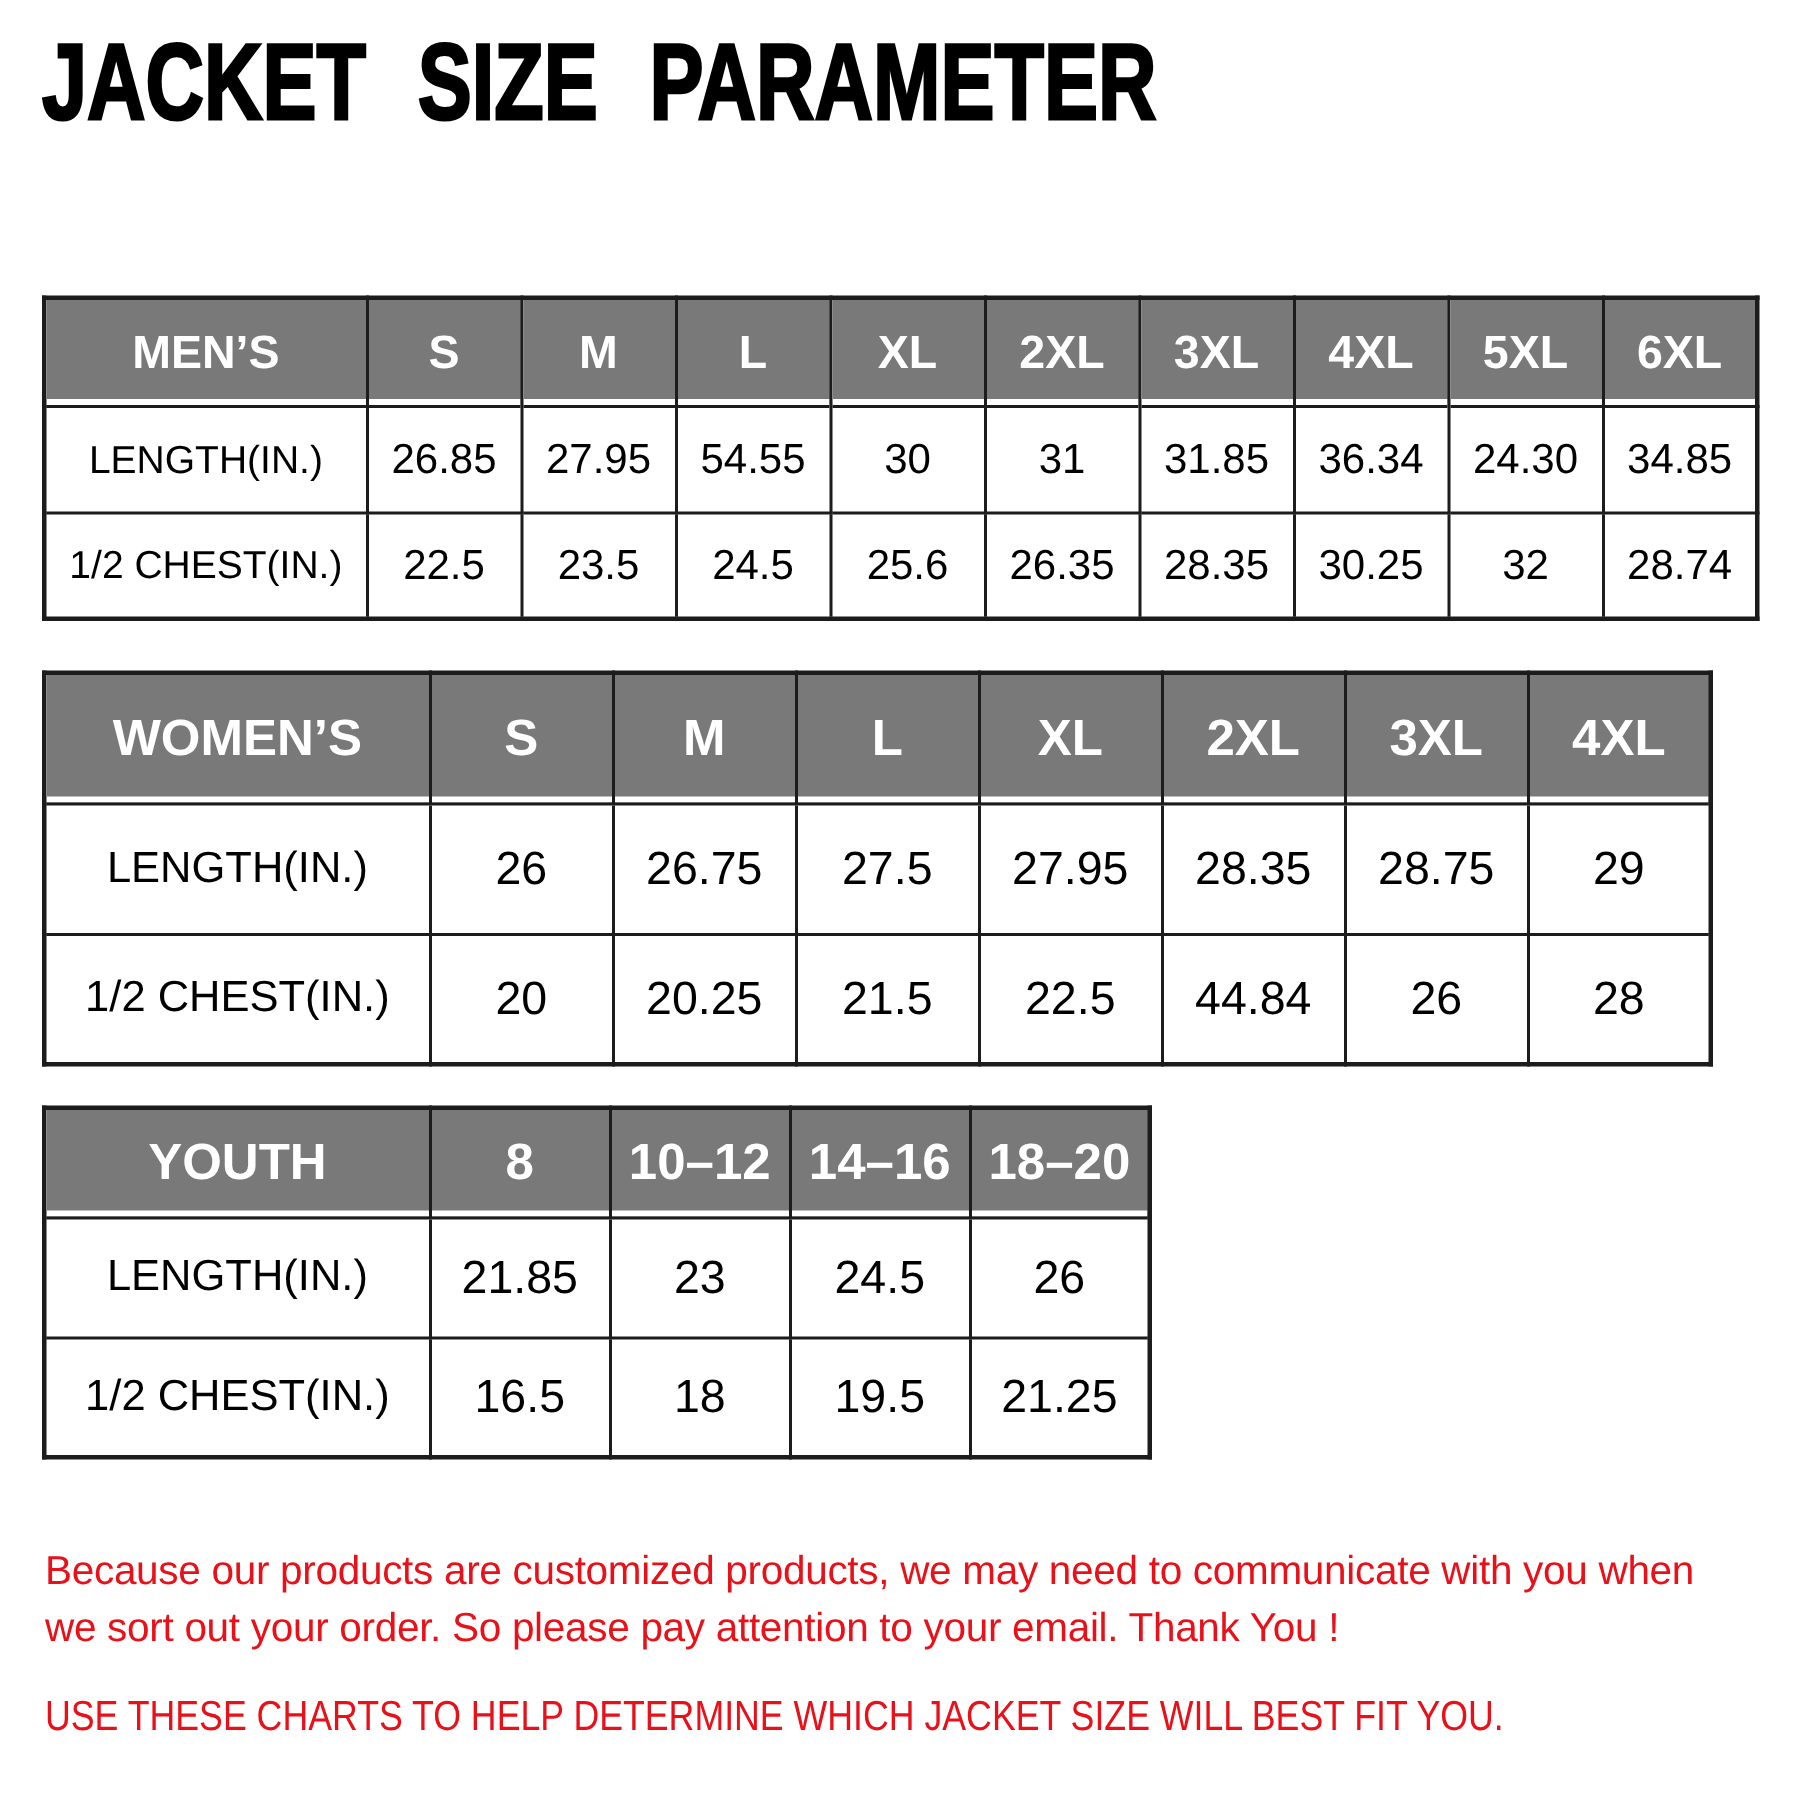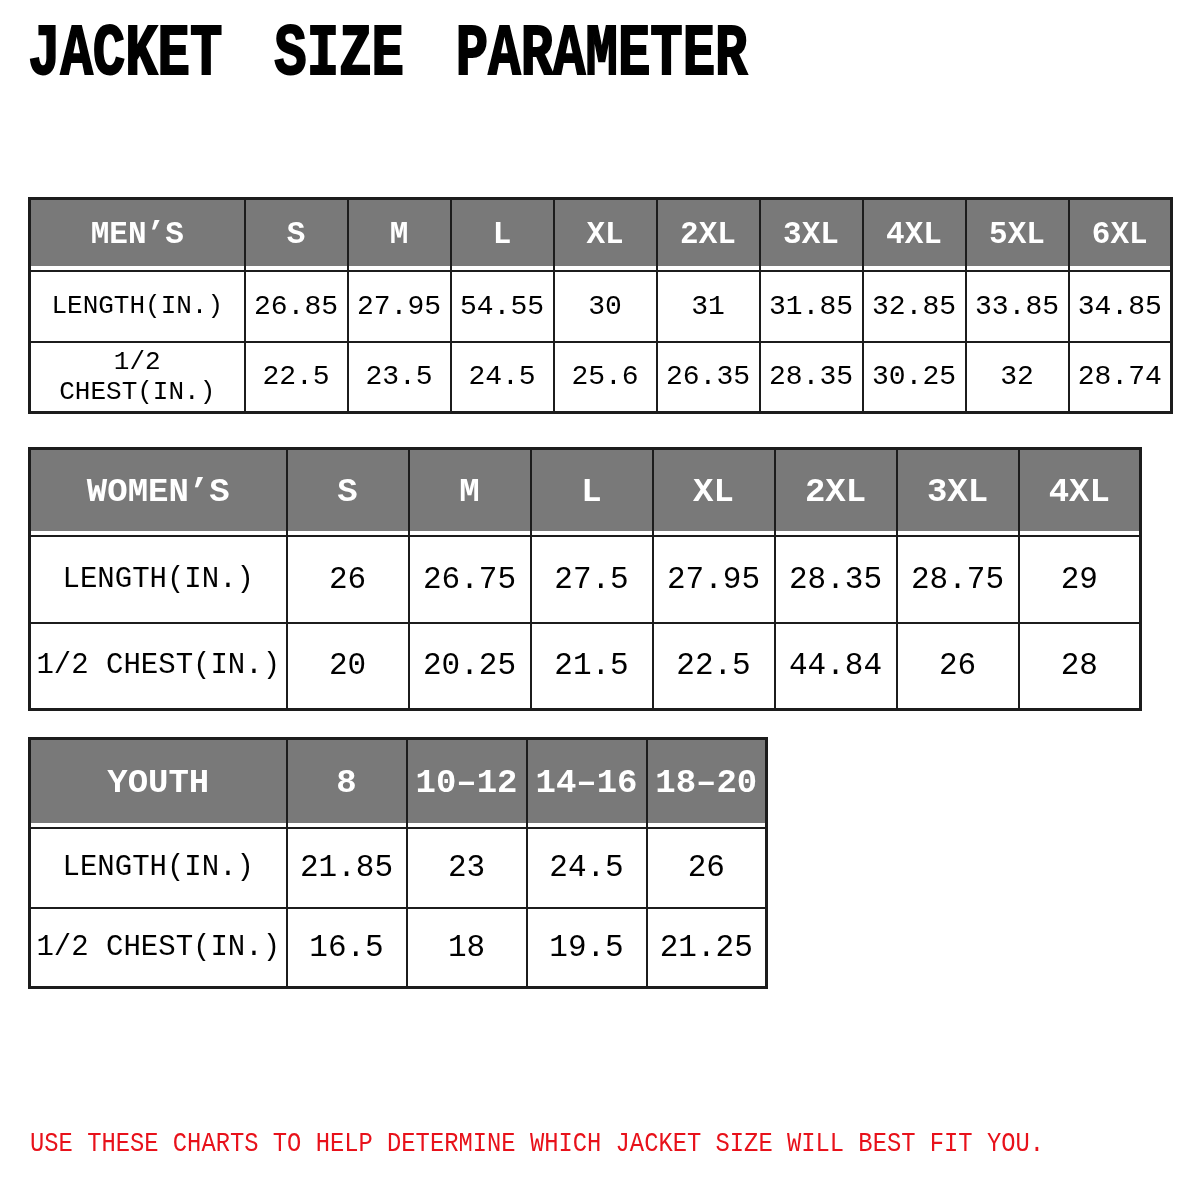--- a/index.html
+++ b/index.html
@@ -7,21 +7,20 @@
     padding: 0;
     background: #ffffff;
     font-family: "Liberation Sans", sans-serif;
   }
   .page {
     position: relative;
     width: 1200px;
     height: 1200px;
     background: #ffffff;
     overflow: hidden;
-    font-family: Liberation Mono, monospace;
   }
   .page-title {
     position: absolute;
     left: 28px;
     top: 14px;
     margin: 0;
     font-size: 72px;
     font-weight: 700;
     color: #000000;
     letter-spacing: 0px;
@@ -75,21 +74,21 @@
   
   #tbl-1 { left: 28px; top: 447px; }
   #tbl-1 thead tr { height: 87px; }
   #tbl-1 tbody tr { height: 87px; }
   #tbl-1 th { font-size: 34px; }
   #tbl-1 td { font-size: 31px; }
   #tbl-1 td.row-label { font-size: 29px; }
 
   
   #tbl-2 { left: 28px; top: 737px; }
-  #tbl-2 thead tr { height: 89px; }
+  #tbl-2 thead tr { height: 73px; }
   #tbl-2 tbody tr { height: 80px; }
   #tbl-2 th { font-size: 34px; }
   #tbl-2 td { font-size: 31px; }
   #tbl-2 td.row-label { font-size: 29px; }
 
   .footer-para {
     position: absolute;
     left: 30px;
     top: 1028px;
     margin: 0;
@@ -147,22 +146,22 @@
         </thead>
         <tbody>
           <tr>
             <td class="row-label">LENGTH(IN.)</td>
             <td>26.85</td>
             <td>27.95</td>
             <td>54.55</td>
             <td>30</td>
             <td>31</td>
             <td>31.85</td>
-            <td>32.85</td>
-            <td>33.85</td>
+            <td>36.34</td>
+            <td>24.30</td>
             <td>34.85</td>
           </tr>
           <tr>
             <td class="row-label">1/2 CHEST(IN.)</td>
             <td>22.5</td>
             <td>23.5</td>
             <td>24.5</td>
             <td>25.6</td>
             <td>26.35</td>
             <td>28.35</td>
@@ -253,16 +252,17 @@
             <td class="row-label">1/2 CHEST(IN.)</td>
             <td>16.5</td>
             <td>18</td>
             <td>19.5</td>
             <td>21.25</td>
           </tr>
         </tbody>
       </table>
     </div>
 
+  <p class="footer-para" style="color: rgb(232, 17, 26);">Because our products are customized products, we may need to communicate with you when we sort out your order. So please pay attention to your email. Thank You !</p>
 
   <p class="footer-caps" style="color: rgb(232, 17, 26);">USE THESE CHARTS TO HELP DETERMINE WHICH JACKET SIZE WILL BEST FIT YOU.</p>
 
 </div>
 
 </body></html>

